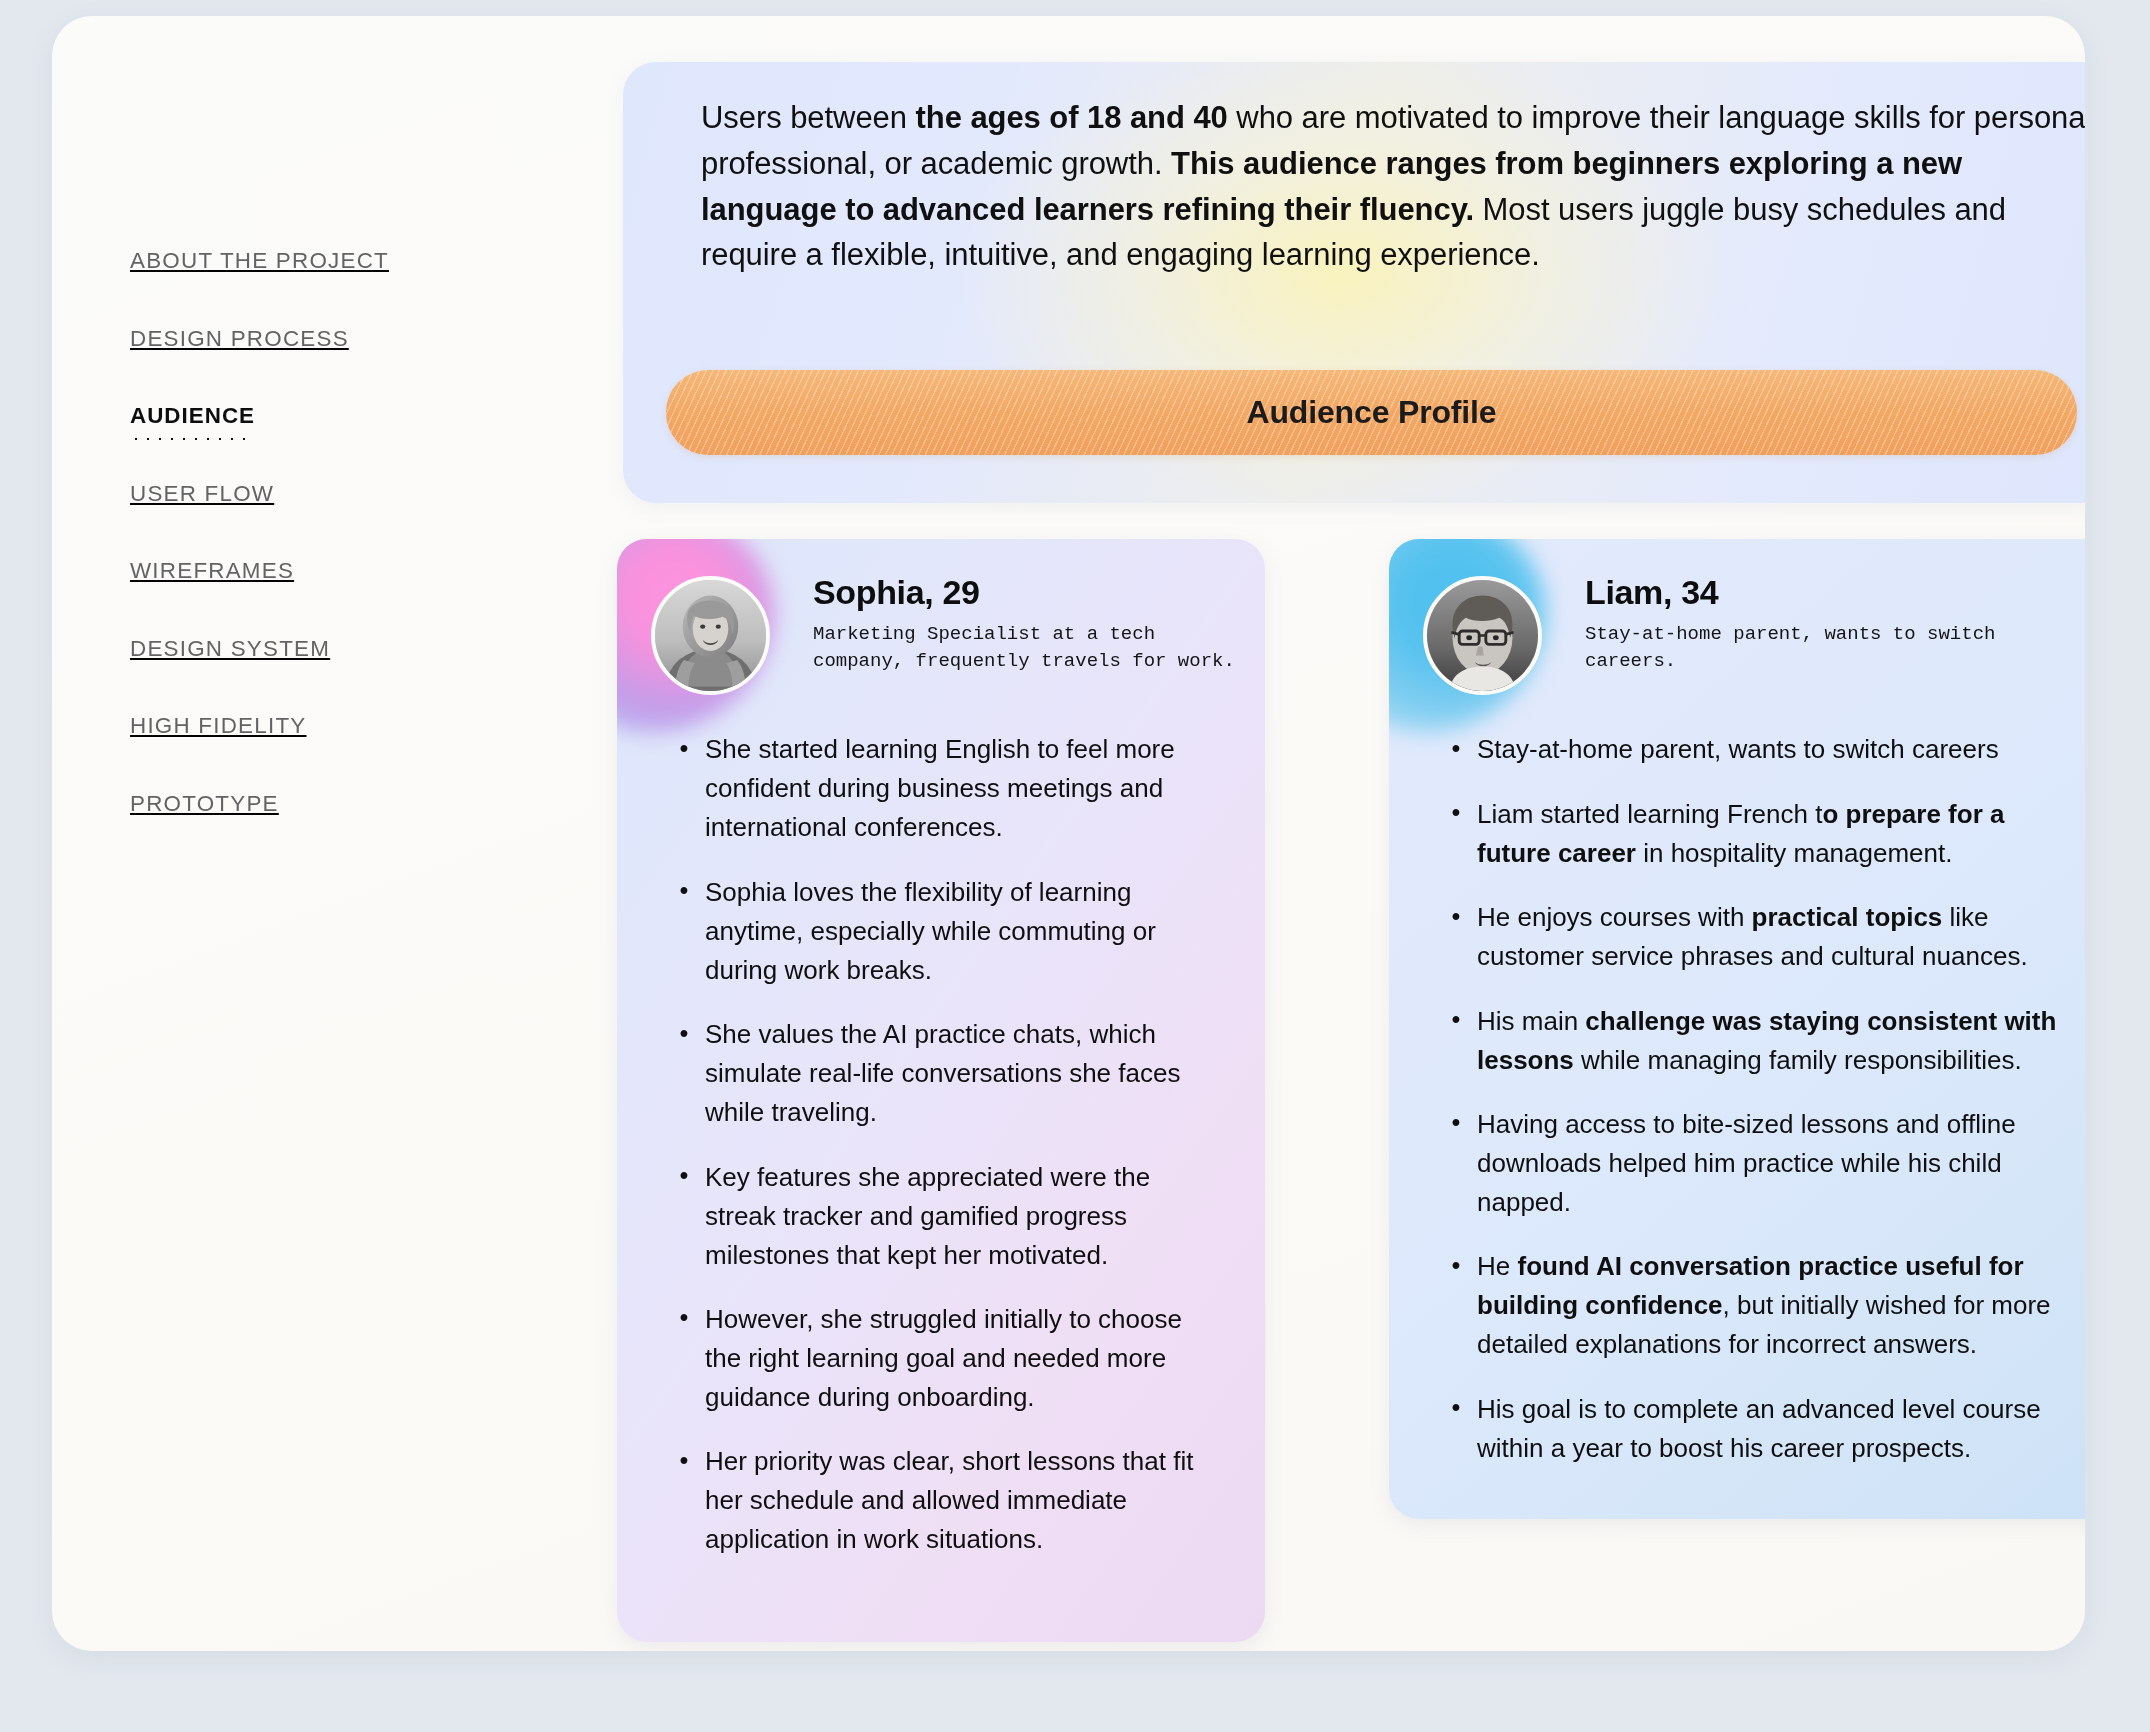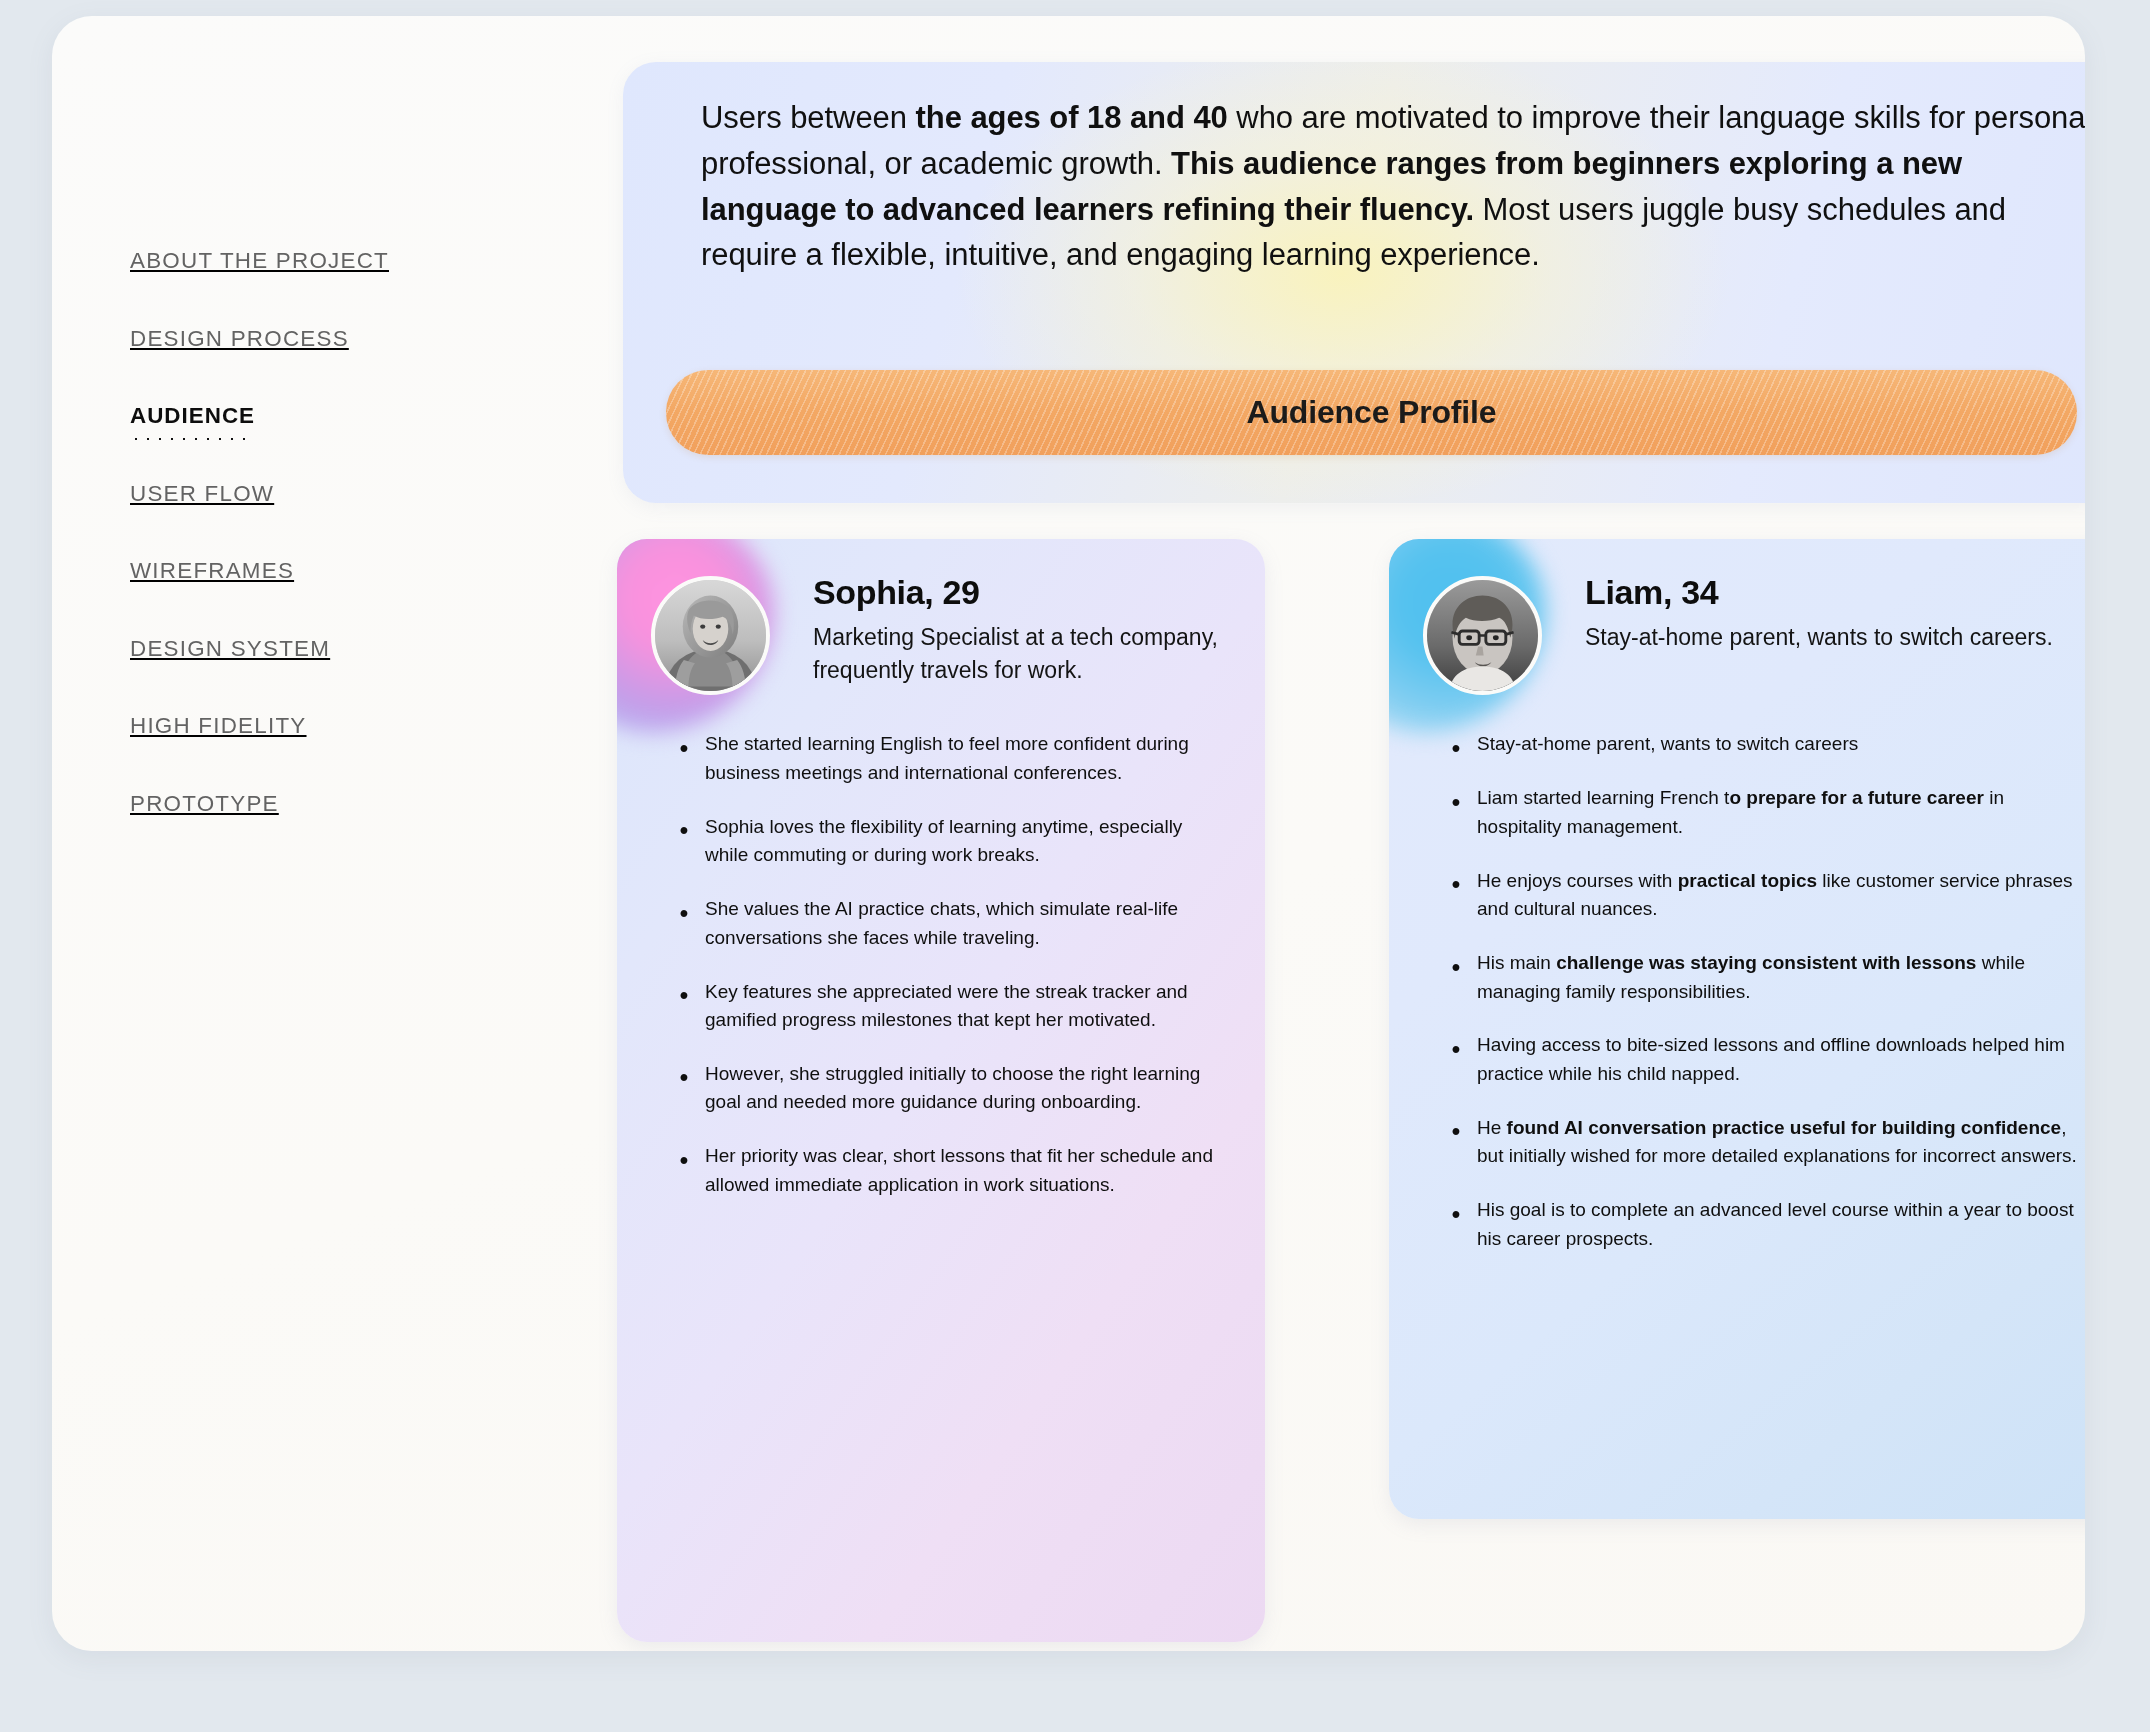--- a/index.html
+++ b/index.html
@@ -178,36 +178,37 @@
     right: 30px;
   }
   .persona-name {
     font-size: 34px;
     font-weight: 700;
     color: #0d0d0d;
     letter-spacing: -0.01em;
     margin-bottom: 9px;
   }
   .persona-role {
-    font-size: 23px;
+    font-size: 19px;
     line-height: 1.42;
     color: #141414;
+    font-family: Liberation Mono, monospace;
   }
 
   .bullets {
     position: absolute;
     left: 0;
     right: 0;
     top: 191px;
     padding: 0 46px 0 58px;
     list-style: none;
   }
   .bullets li {
     position: relative;
-    font-size: 19px;
+    font-size: 26px;
     line-height: 1.50;
     color: #0f0f0f;
     margin-bottom: 25.4px;
     padding-left: 30px;
   }
   .bullets li::before {
     content: "•";
     position: absolute;
     left: 4.5px;
     top: -1.5px;

